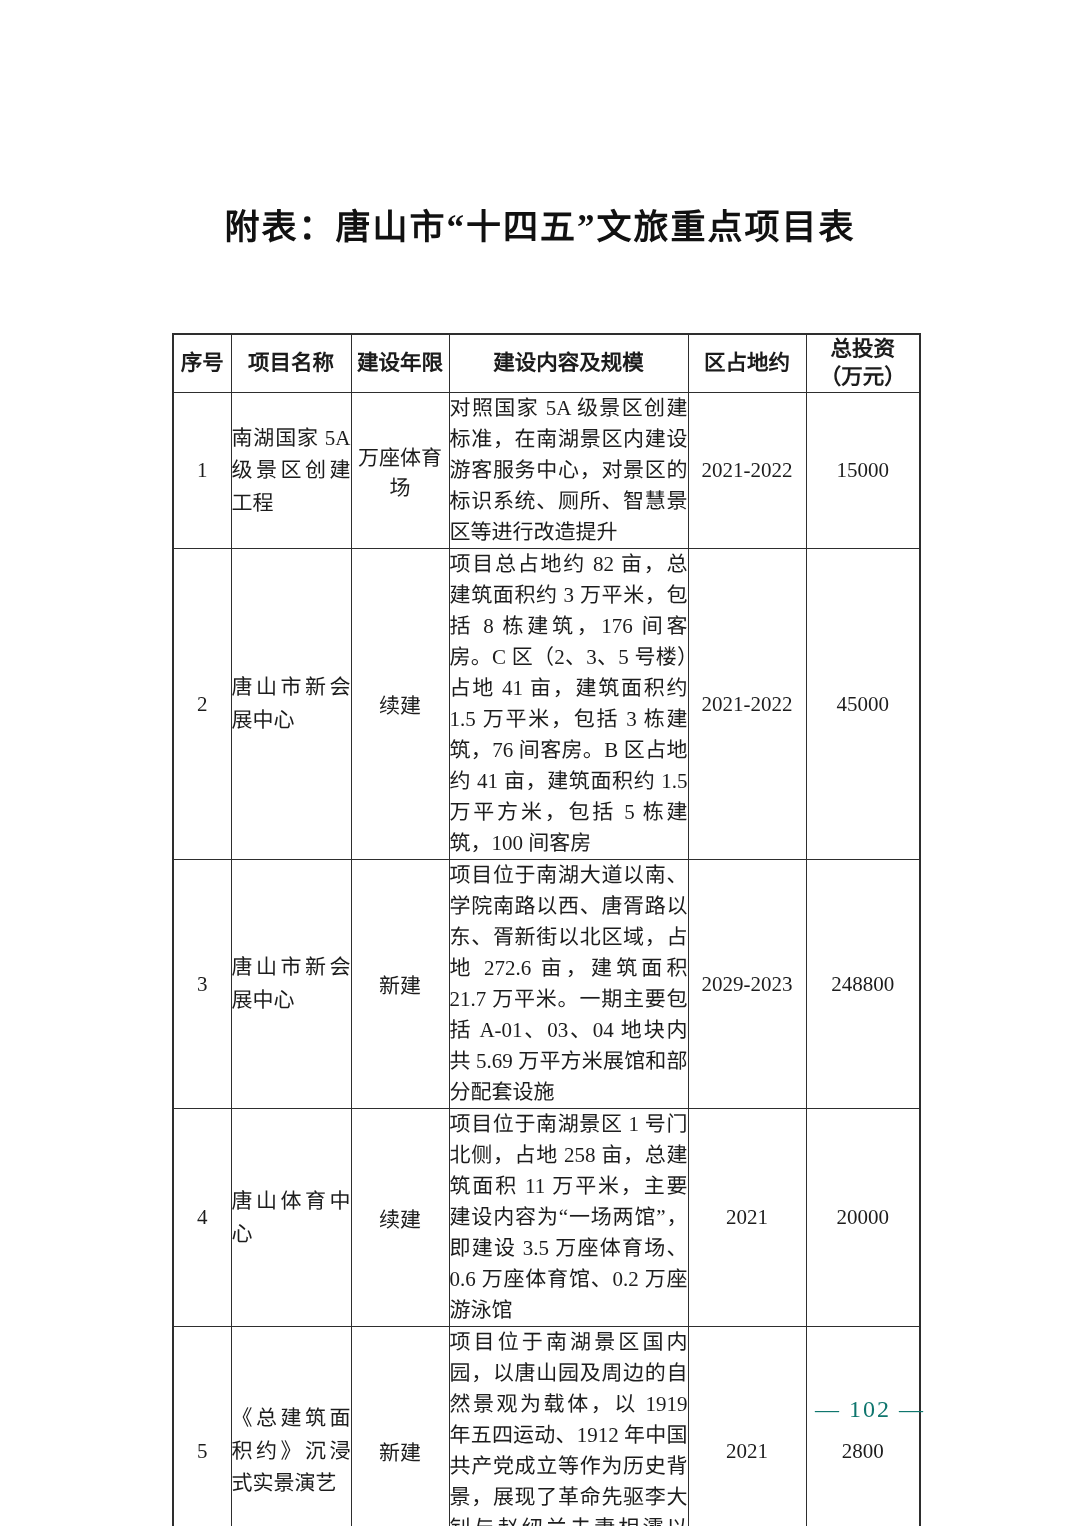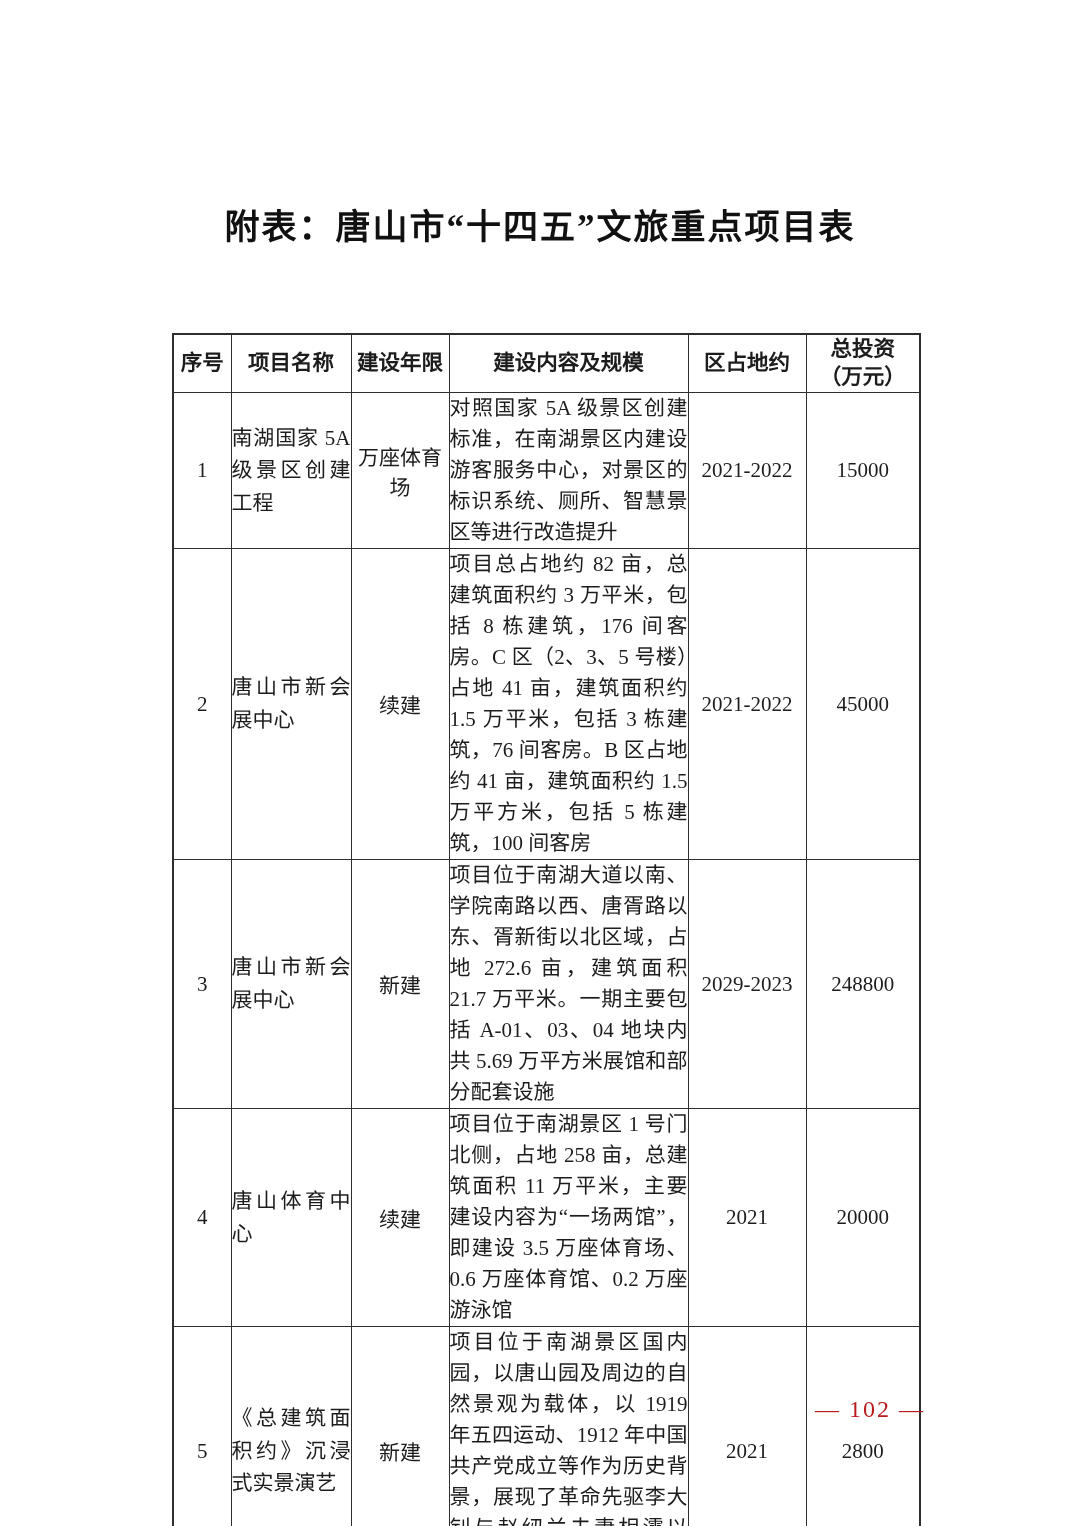--- a/index.html
+++ b/index.html
@@ -82,21 +82,21 @@
   .page-num {
     position: absolute;
     top: 1396px;
     left: 0;
     width: 100%;
     box-sizing: border-box;
     padding-right: 155px;
     text-align: right;
     font-size: 24px;
     letter-spacing: 2px;
-    color: #b91c1c;
+    color: #0f766e;
     font-family: "Liberation Serif", "DejaVu Serif", serif;
   }
 </style>
 </head>
 <body>
 
 <div class="page">
 
   <h1 class="doc-title">附表：唐山市“十四五”文旅重点项目表</h1>
 

